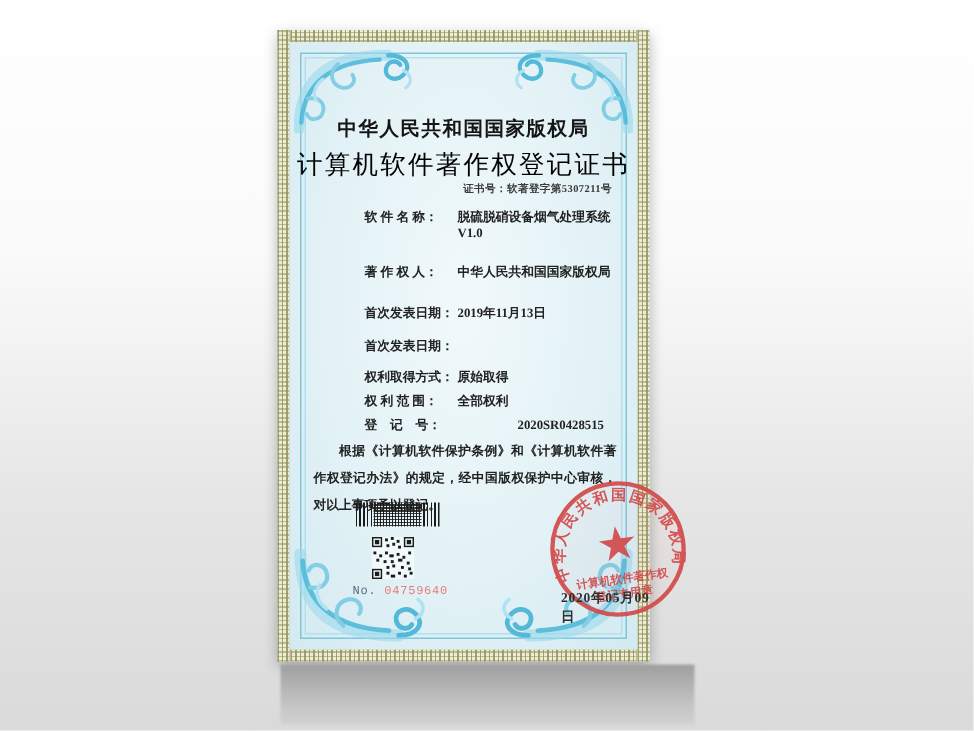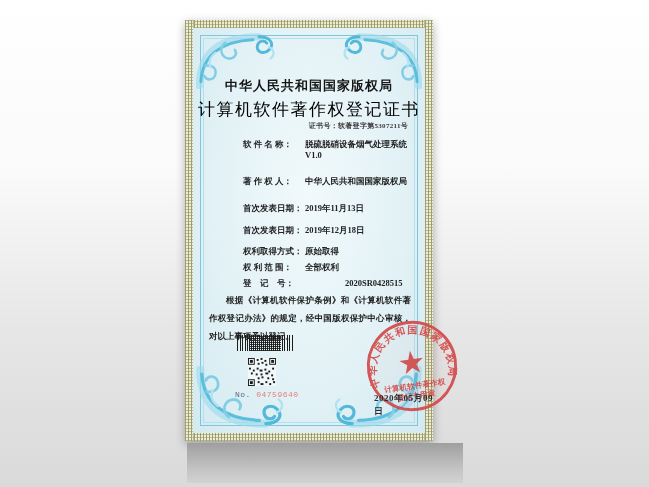--- a/index.html
+++ b/index.html
@@ -139,21 +139,20 @@
     <div class="row r1">
       <span class="lbl">著 作 权 人：</span>
       <span class="val">中华人民共和国国家版权局</span>
     </div>
     <div class="row r2">
       <span class="lbl">首次发表日期：</span>
       <span class="val">2019年11月13日</span>
     </div>
     <div class="row r3">
       <span class="lbl">首次发表日期：</span>
-      <span class="val">2019年12月18日</span>
     </div>
     <div class="row r4">
       <span class="lbl">权利取得方式：</span>
       <span class="val">原始取得</span>
     </div>
     <div class="row r5">
       <span class="lbl">权 利 范 围：</span>
       <span class="val">全部权利</span>
     </div>
     <div class="row r6">

